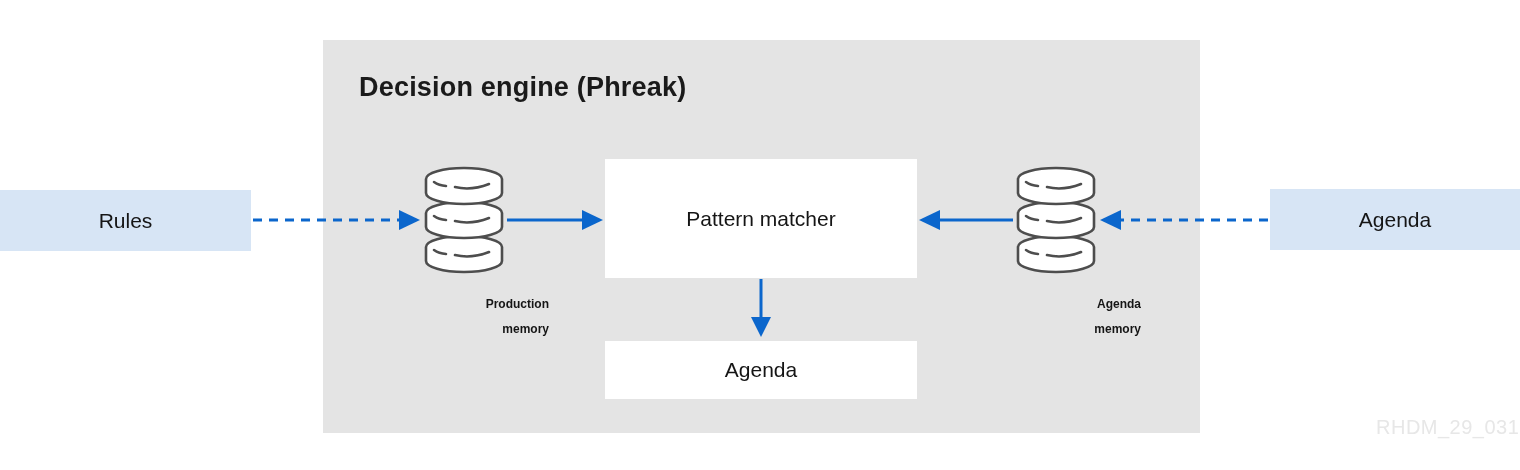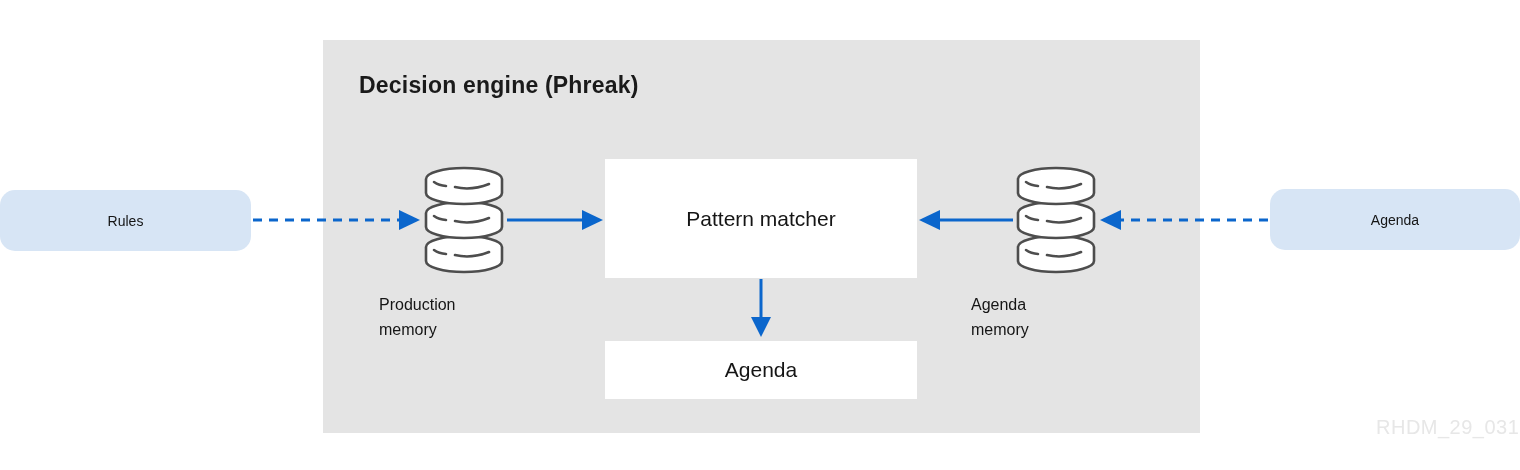--- a/index.html
+++ b/index.html
@@ -20,35 +20,34 @@
     left: 323px;
     top: 40px;
     width: 877px;
     height: 393px;
     background: #e4e4e4;
   }
   .panel-title {
     position: absolute;
     left: 359px;
     top: 72px;
-    font-size: 23px;
+    font-size: 27px;
     font-weight: 700;
     color: #1a1a1a;
     letter-spacing: 0.2px;
   }
   .ext-box {
     position: absolute;
     height: 61px;
     background: #d7e5f5;
     display: flex;
     align-items: center;
     justify-content: center;
-    font-size: 14px;
+    font-size: 21px;
     color: #151515;
-    border-radius: 15px;
   }
   .ext-box.rules { left: 0px;    top: 190px; width: 251px; }
   .ext-box.facts { left: 1270px; top: 189px; width: 250px; }
   .inner-box {
     position: absolute;
     background: #ffffff;
     display: flex;
     align-items: center;
     justify-content: center;
     font-size: 21px;
@@ -59,25 +58,26 @@
   .db-icon {
     position: absolute;
     width: 84px;
     height: 108px;
   }
   .db-icon.production { left: 422px;  top: 166px; }
   .db-icon.working    { left: 1014px; top: 166px; }
   .db-label {
     position: absolute;
     width: 170px;
-    text-align: left;
-    font-size: 16px;
+    text-align: right;
+    font-size: 12px;
     line-height: 25px;
     color: #151515;
     white-space: pre-line;
+    font-weight: bold;
   }
   .db-label.production { left: 379px; top: 292px; }
   .db-label.working    { left: 971px; top: 292px; }
   .arrow-layer {
     position: absolute;
     left: 0;
     top: 0;
     width: 1520px;
     height: 470px;
     pointer-events: none;

